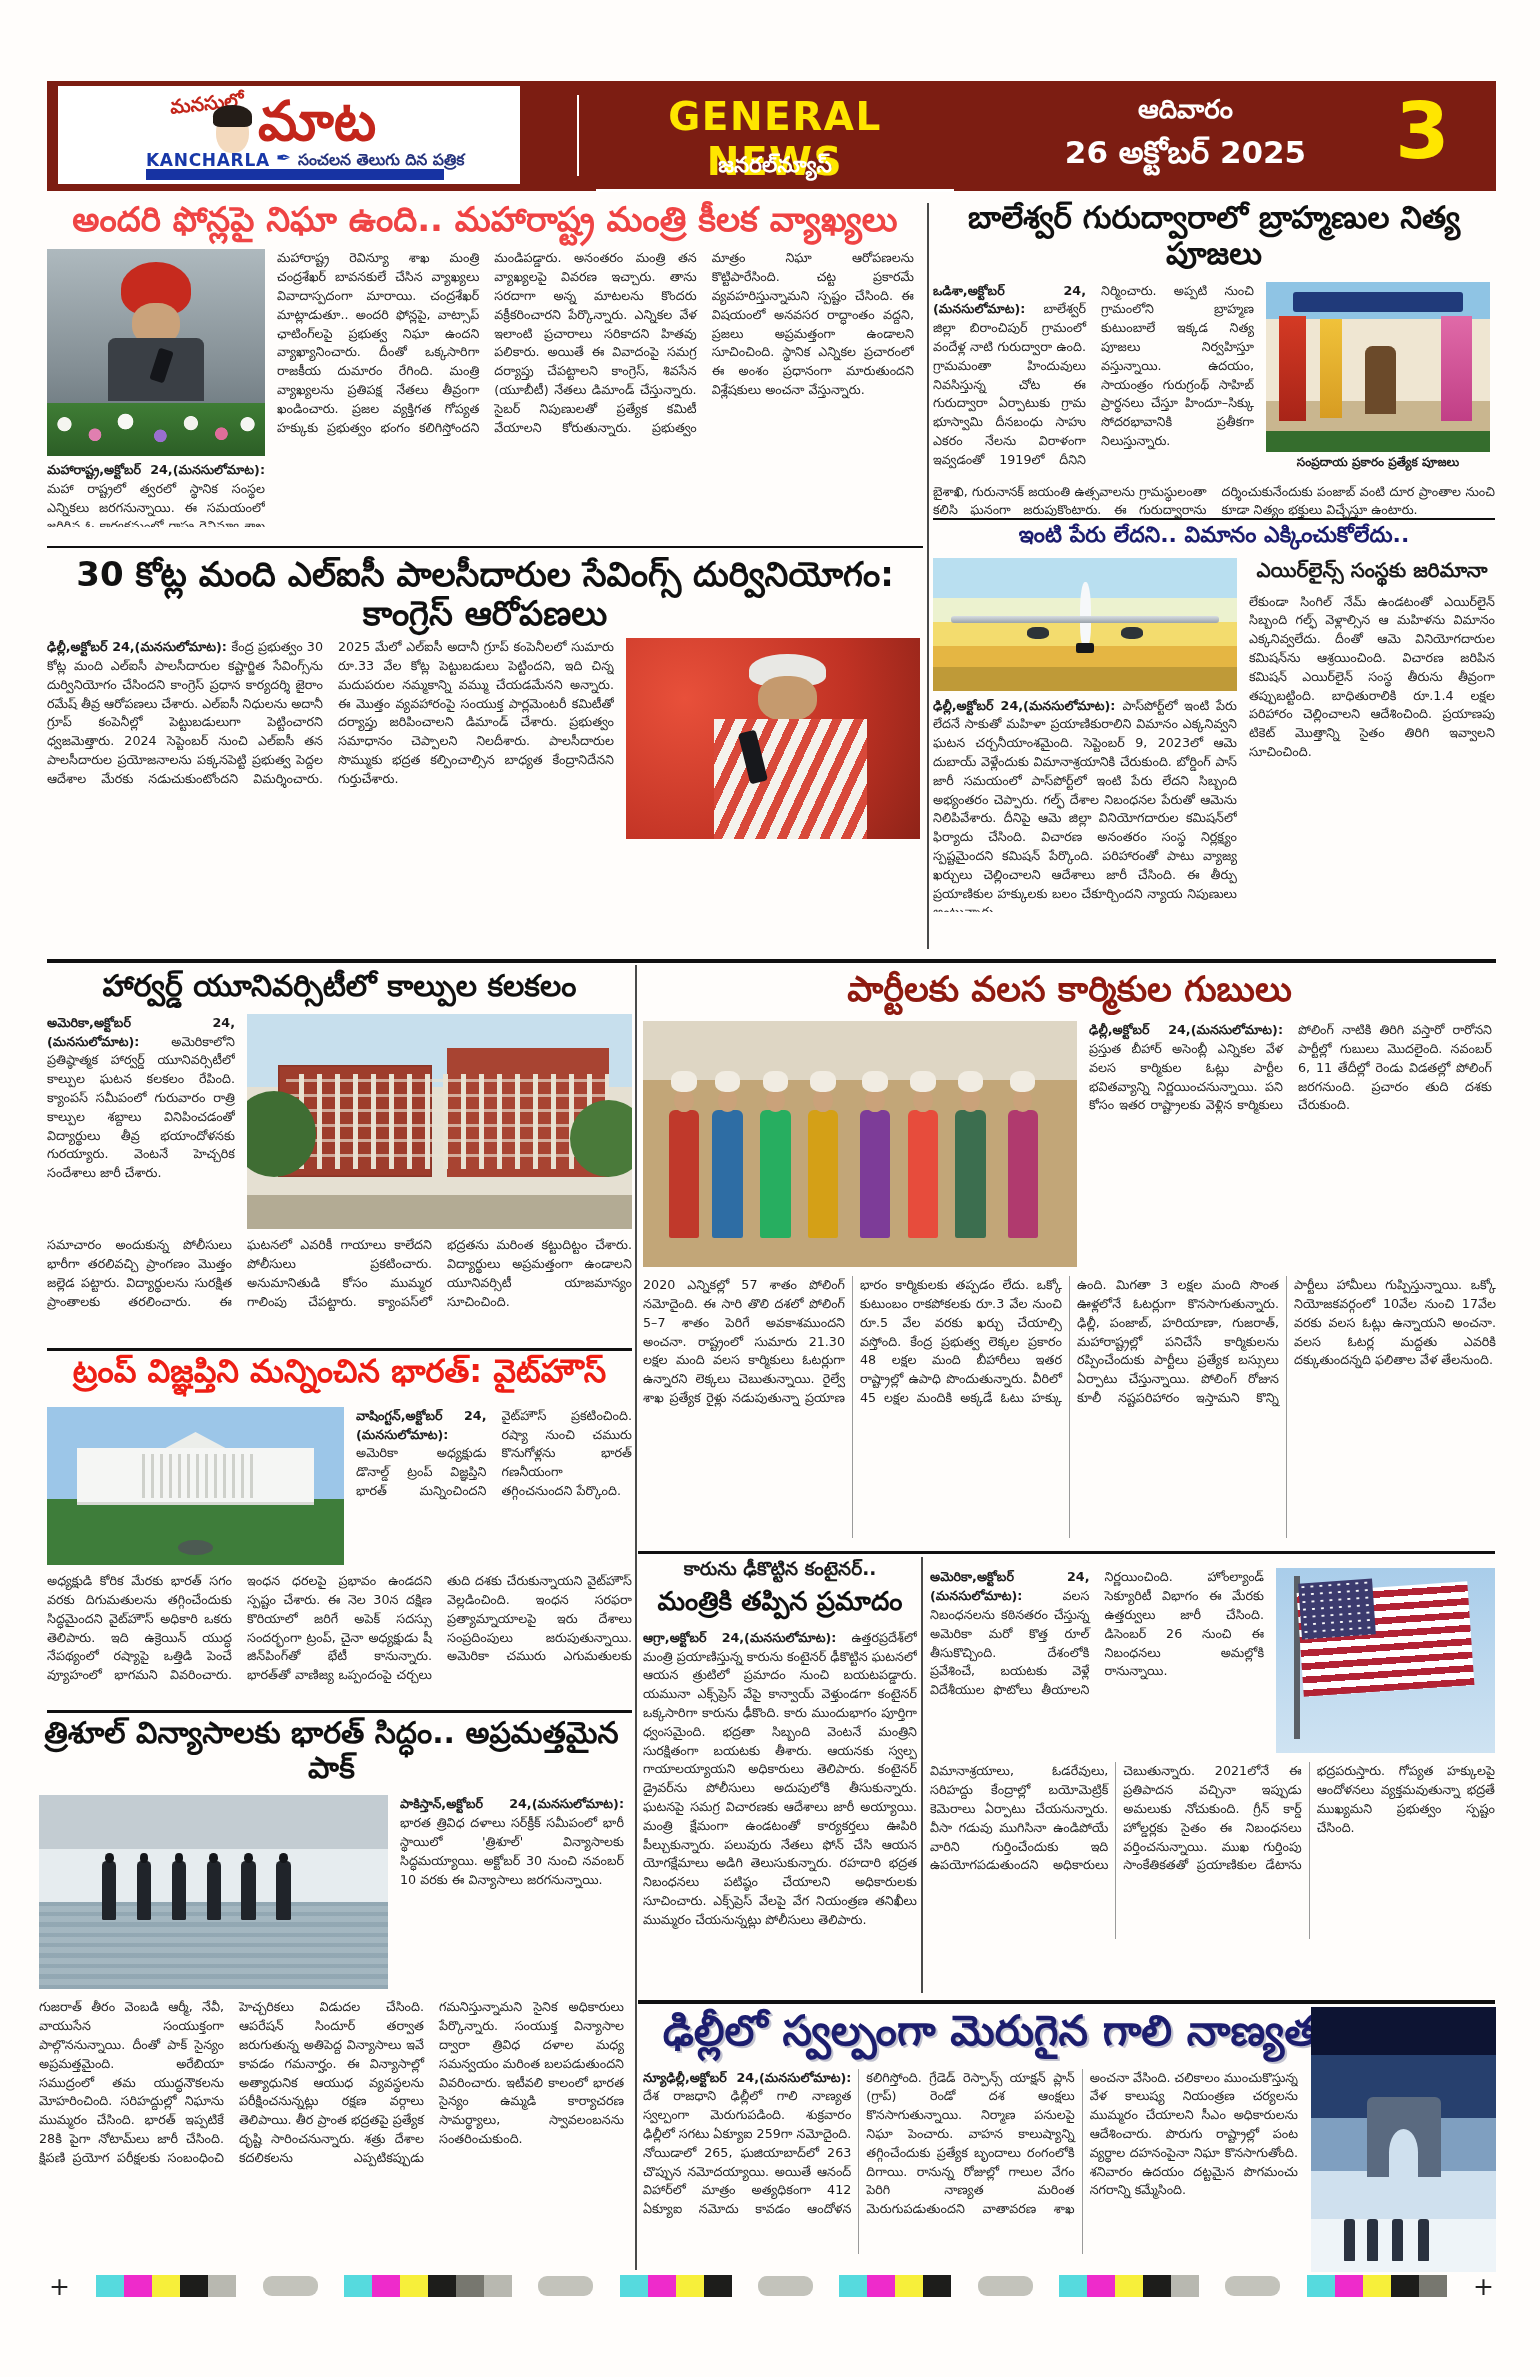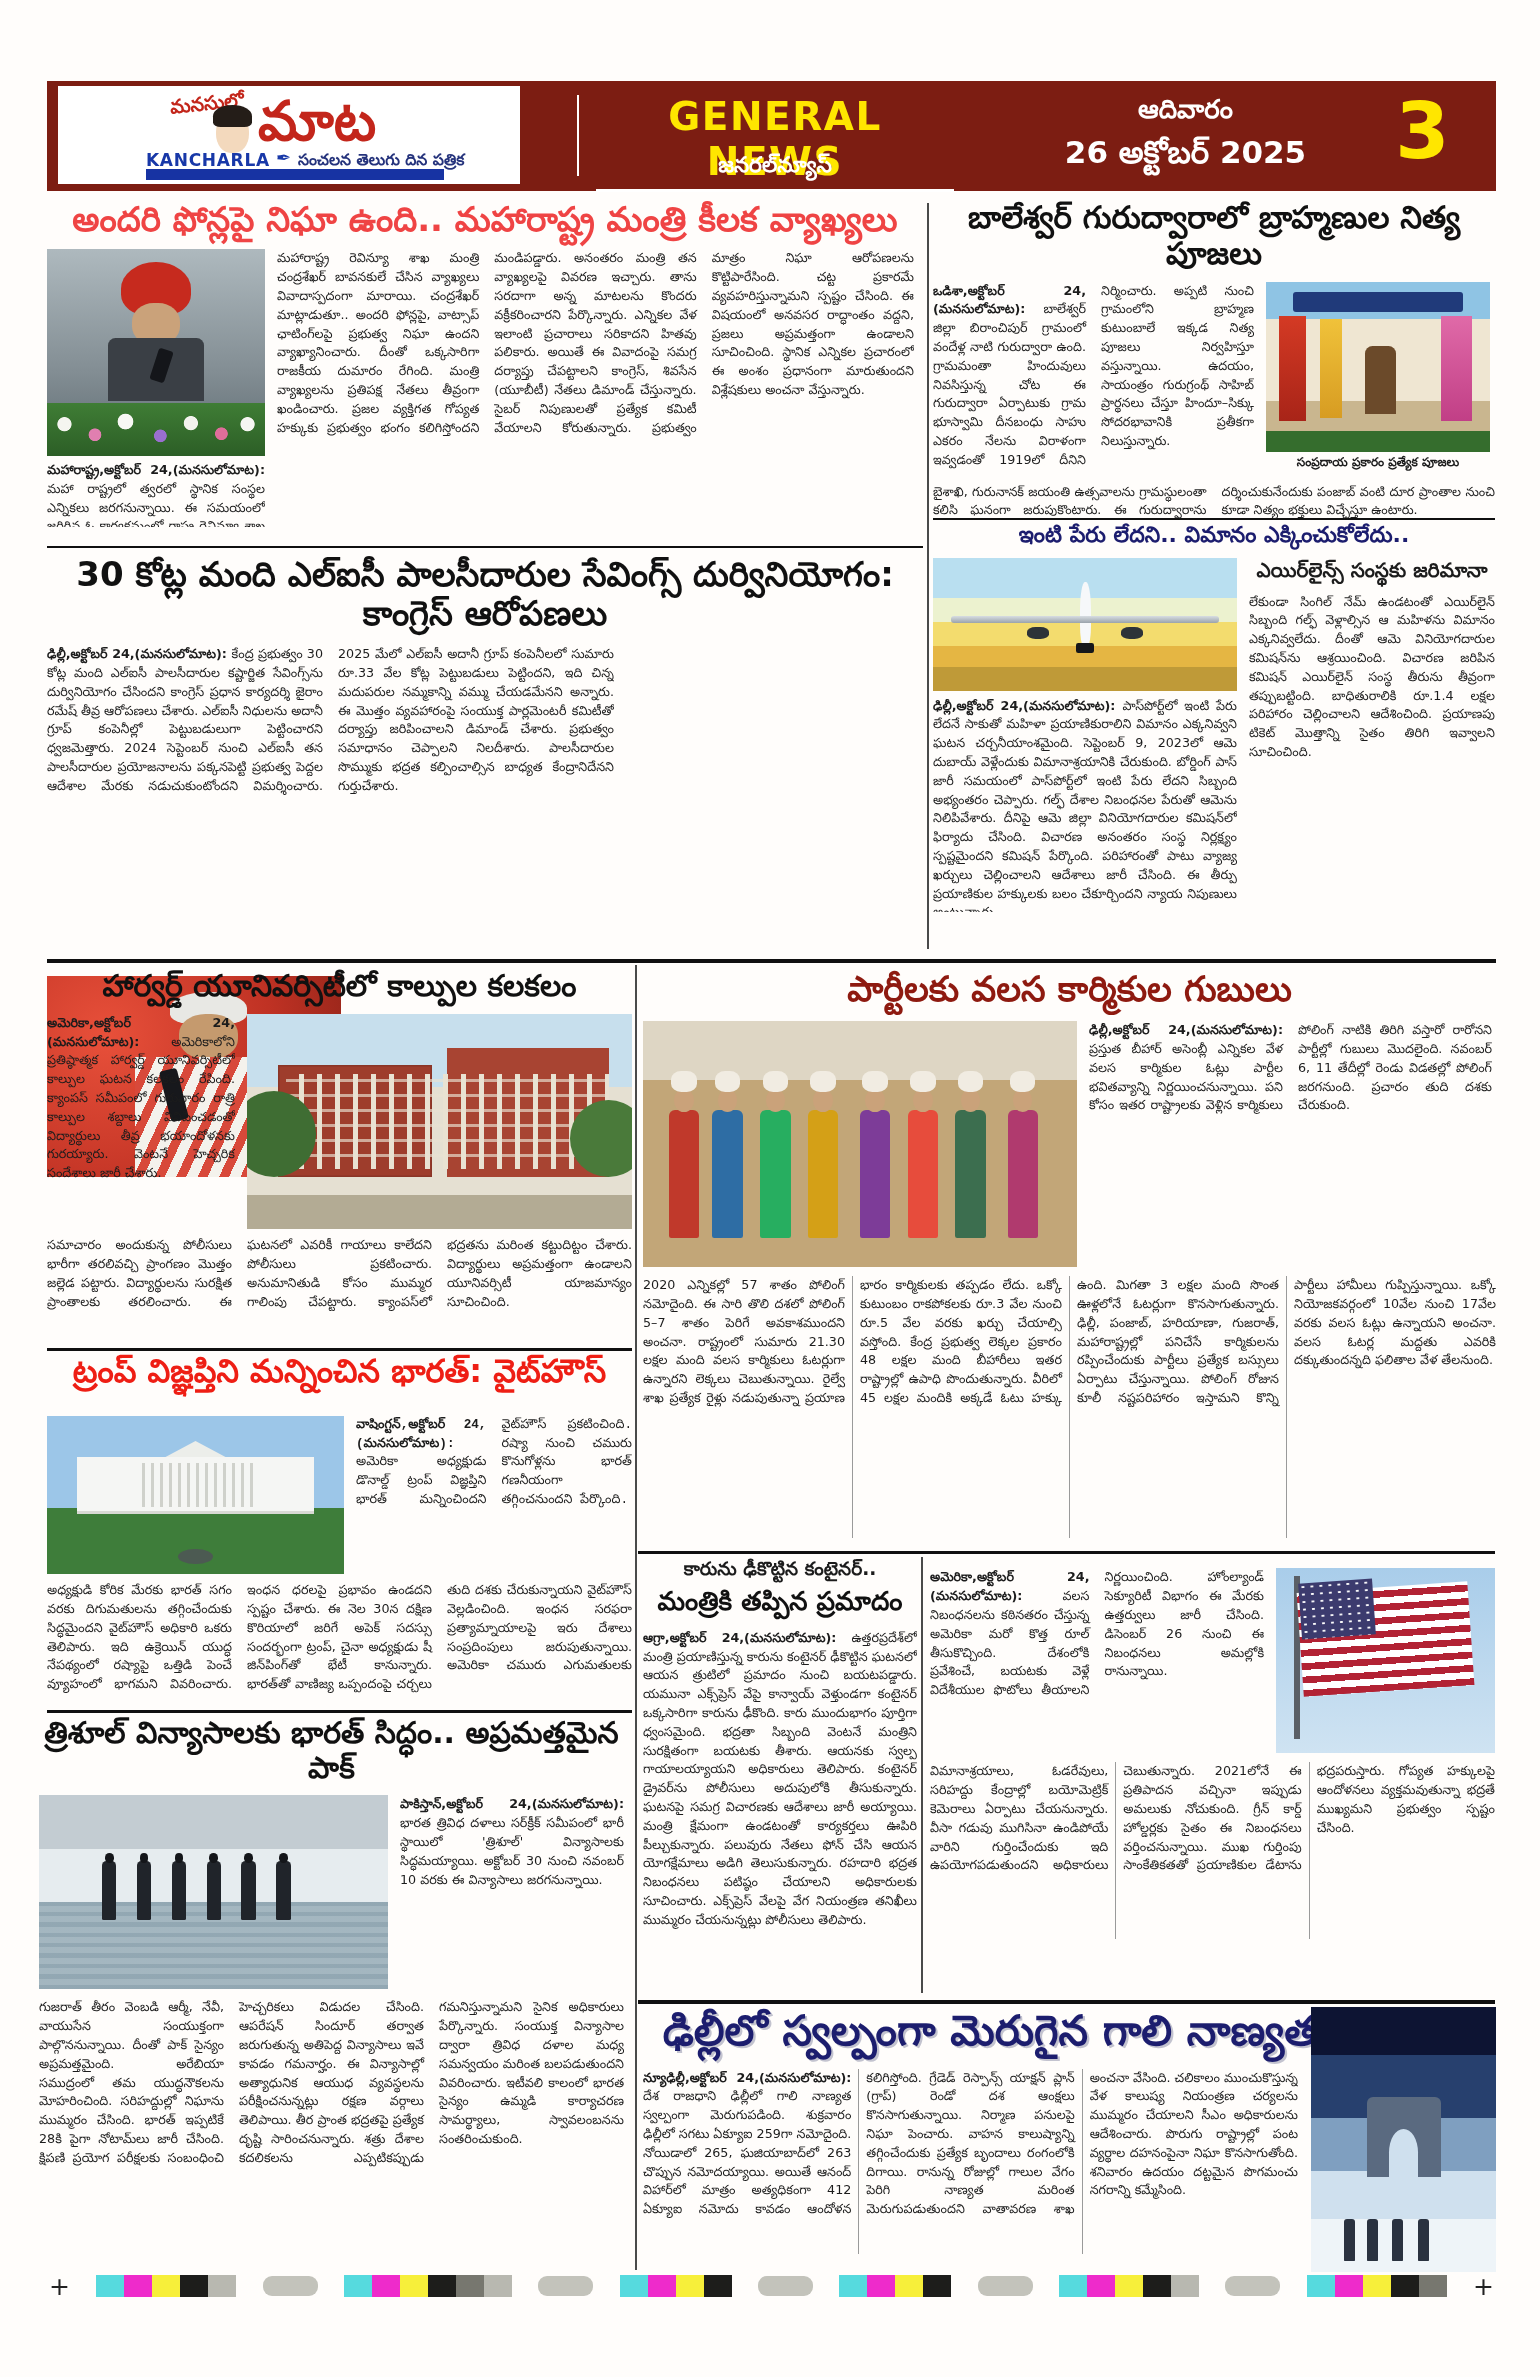--- a/index.html
+++ b/index.html
@@ -183,21 +183,21 @@
             <div class="bush"></div>
         </div>
         <div class="caption">సంప్రదాయ ప్రకారం ప్రత్యేక పూజలు</div>
       </div>
     </div>
     <div class="lead cols2" style="width:562px;height:60px;margin-top:6px;">బైశాఖి, గురునానక్ జయంతి ఉత్సవాలను గ్రామస్థులంతా కలిసి ఘనంగా జరుపుకొంటారు. ఈ గురుద్వారాను దర్శించుకునేందుకు పంజాబ్ వంటి దూర ప్రాంతాల నుంచి కూడా నిత్యం భక్తులు విచ్చేస్తూ ఉంటారు.</div>
   </section>
 
   <section class="art" style="left:47px;top:555px;width:876px;height:394px;">
     <h1 class="hl" style="font-size:34px;color:#111111;">30 కోట్ల మంది ఎల్ఐసీ పాలసీదారుల సేవింగ్స్ దుర్వినియోగం: కాంగ్రెస్ ఆరోపణలు</h1>
-    <div class="row" style="margin-top:12px;flex-direction:column;">
+    <div class="row" style="margin-top:5px;">
       <p class="lead cols2" style="width:567px;height:319px;"><b>ఢిల్లీ,అక్టోబర్ 24,(మనసులోమాట): </b><span>కేంద్ర ప్రభుత్వం 30 కోట్ల మంది ఎల్ఐసీ పాలసీదారుల కష్టార్జిత సేవింగ్స్‌ను దుర్వినియోగం చేసిందని కాంగ్రెస్ ప్రధాన కార్యదర్శి జైరాం రమేష్ తీవ్ర ఆరోపణలు చేశారు. ఎల్ఐసీ నిధులను అదానీ గ్రూప్ కంపెనీల్లో పెట్టుబడులుగా పెట్టించారని ధ్వజమెత్తారు. 2024 సెప్టెంబర్ నుంచి ఎల్ఐసీ తన పాలసీదారుల ప్రయోజనాలను పక్కనపెట్టి ప్రభుత్వ పెద్దల ఆదేశాల మేరకు నడుచుకుంటోందని విమర్శించారు. 2025 మేలో ఎల్ఐసీ అదానీ గ్రూప్ కంపెనీలలో సుమారు రూ.33 వేల కోట్ల పెట్టుబడులు పెట్టిందని, ఇది చిన్న మదుపరుల నమ్మకాన్ని వమ్ము చేయడమేనని అన్నారు. ఈ మొత్తం వ్యవహారంపై సంయుక్త పార్లమెంటరీ కమిటీతో దర్యాప్తు జరిపించాలని డిమాండ్ చేశారు. ప్రభుత్వం సమాధానం చెప్పాలని నిలదీశారు. పాలసీదారుల సొమ్ముకు భద్రత కల్పించాల్సిన బాధ్యత కేంద్రానిదేనని గుర్తుచేశారు.</span></p>
       <div style="width:294px;">
         <div class="fig ph-jairam" style="width:294px;height:201px;">
           <div class="hair"></div>
             <div class="face2"></div>
             <div class="kurta"></div>
             <div class="mic2"></div>
         </div>
       </div>
     </div>
@@ -252,21 +252,21 @@
         <div class="fg" style="left:72%;background:#3c6e4f;"></div>
         <div class="fg" style="left:84%;background:#b03a6e;"></div>
       </div>
       <p class="lead cols2" style="width:403px;height:246px;"><b>ఢిల్లీ,అక్టోబర్ 24,(మనసులోమాట): </b><span>ప్రస్తుత బీహార్ అసెంబ్లీ ఎన్నికల వేళ వలస కార్మికుల ఓట్లు పార్టీల భవితవ్యాన్ని నిర్ణయించనున్నాయి. పని కోసం ఇతర రాష్ట్రాలకు వెళ్లిన కార్మికులు పోలింగ్ నాటికి తిరిగి వస్తారో రారోనని పార్టీల్లో గుబులు మొదలైంది. నవంబర్ 6, 11 తేదీల్లో రెండు విడతల్లో పోలింగ్ జరగనుంది. ప్రచారం తుది దశకు చేరుకుంది.</span></p>
     </div>
     <div class="lead cols4 ruled" style="width:853px;height:262px;margin-top:9px;">2020 ఎన్నికల్లో 57 శాతం పోలింగ్ నమోదైంది. ఈ సారి తొలి దశలో పోలింగ్ 5–7 శాతం పెరిగే అవకాశముందని అంచనా. రాష్ట్రంలో సుమారు 21.30 లక్షల మంది వలస కార్మికులు ఓటర్లుగా ఉన్నారని లెక్కలు చెబుతున్నాయి. రైల్వే శాఖ ప్రత్యేక రైళ్లు నడుపుతున్నా ప్రయాణ భారం కార్మికులకు తప్పడం లేదు. ఒక్కో కుటుంబం రాకపోకలకు రూ.3 వేల నుంచి రూ.5 వేల వరకు ఖర్చు చేయాల్సి వస్తోంది. కేంద్ర ప్రభుత్వ లెక్కల ప్రకారం 48 లక్షల మంది బీహారీలు ఇతర రాష్ట్రాల్లో ఉపాధి పొందుతున్నారు. వీరిలో 45 లక్షల మందికి అక్కడే ఓటు హక్కు ఉంది. మిగతా 3 లక్షల మంది సొంత ఊళ్లలోనే ఓటర్లుగా కొనసాగుతున్నారు. ఢిల్లీ, పంజాబ్, హరియాణా, గుజరాత్, మహారాష్ట్రల్లో పనిచేసే కార్మికులను రప్పించేందుకు పార్టీలు ప్రత్యేక బస్సులు ఏర్పాటు చేస్తున్నాయి. పోలింగ్ రోజున కూలీ నష్టపరిహారం ఇస్తామని కొన్ని పార్టీలు హామీలు గుప్పిస్తున్నాయి. ఒక్కో నియోజకవర్గంలో 10వేల నుంచి 17వేల వరకు వలస ఓట్లు ఉన్నాయని అంచనా. వలస ఓటర్ల మద్దతు ఎవరికి దక్కుతుందన్నది ఫలితాల వేళ తేలనుంది.</div>
   </section>
 
   <section class="art" style="left:47px;top:1353px;width:585px;height:349px;">
     <h1 class="hl" style="font-size:32px;color:#ee1e14;">ట్రంప్ విజ్ఞప్తిని మన్నించిన భారత్: వైట్‌హౌస్</h1>
-    <div class="row" style="margin-top:26px;font-family:Liberation Mono, monospace;">
+    <div class="row" style="margin-top:17px;">
       <div style="width:297px;">
         <div class="fig ph-whitehouse" style="width:297px;height:158px;">
           <div class="ped"></div>
             <div class="wh"></div>
             <div class="cols"></div>
             <div class="fount"></div>
         </div>
       </div>
       <p class="lead cols2" style="width:276px;height:158px;"><b>వాషింగ్టన్,అక్టోబర్ 24,(మనసులోమాట): </b><span>అమెరికా అధ్యక్షుడు డొనాల్డ్ ట్రంప్ విజ్ఞప్తిని భారత్ మన్నించిందని వైట్‌హౌస్ ప్రకటించింది. రష్యా నుంచి చమురు కొనుగోళ్లను భారత్ గణనీయంగా తగ్గించనుందని పేర్కొంది.</span></p>
     </div>

